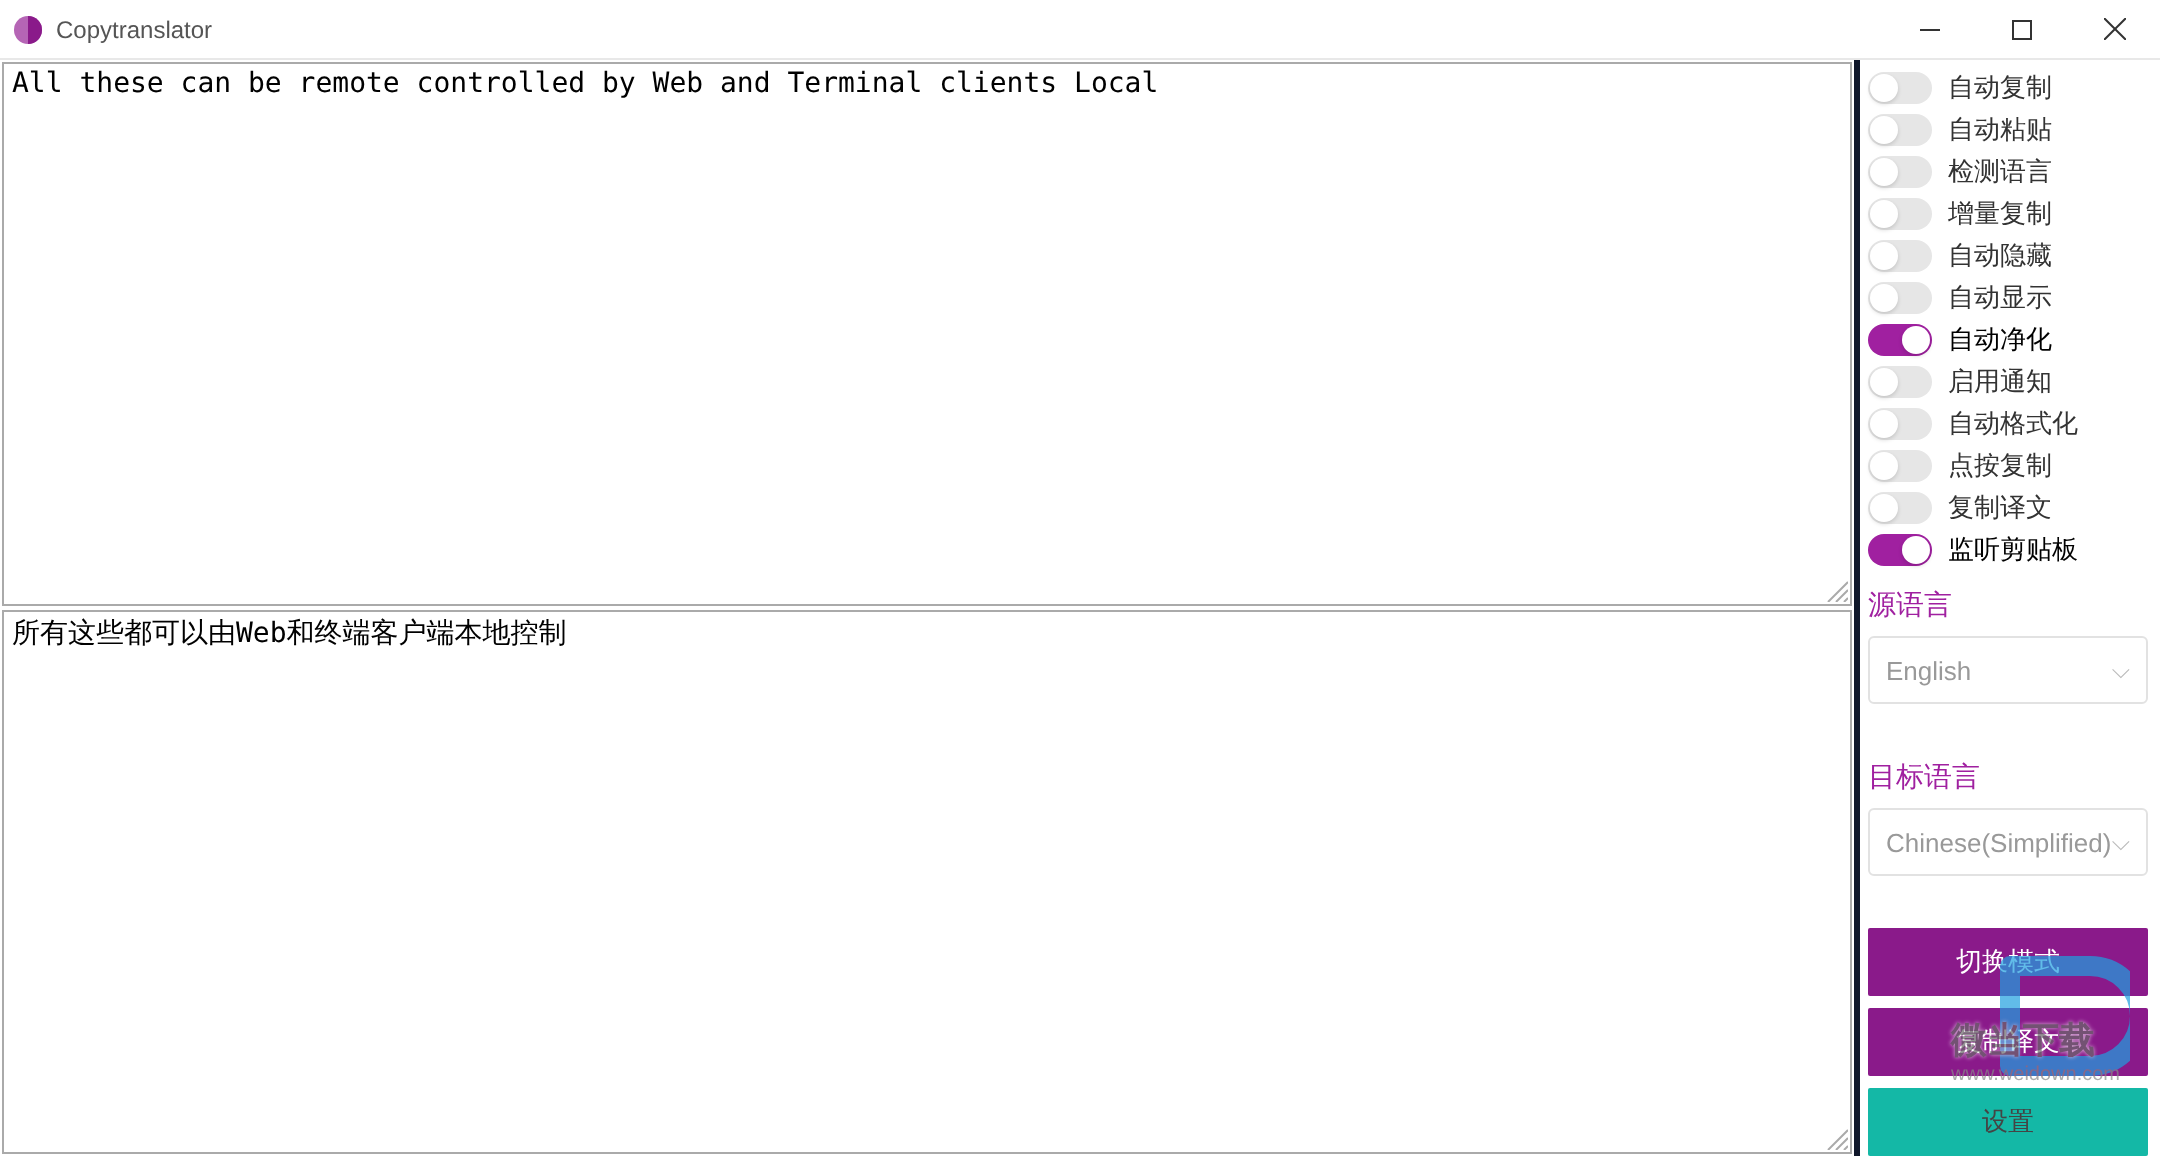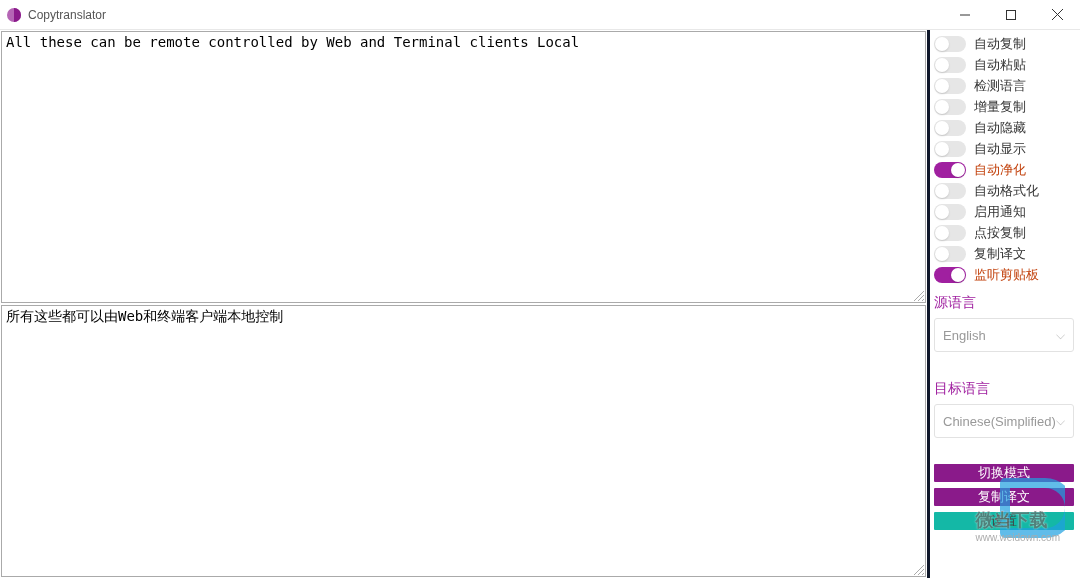--- a/index.html
+++ b/index.html
@@ -86,35 +86,35 @@
 }
 .toggle.on { background: #a020a0; }
 .toggle .knob {
   position: absolute; top: 1px; left: 1px;
   width: 14px; height: 14px;
   border-radius: 50%; background: #fff;
   box-shadow: 0 1px 2px rgba(0,0,0,.15);
 }
 .toggle.on .knob { left: auto; right: 1px; }
 .toggle-label { color: #333; font-size: 13px; white-space: nowrap; }
-.toggle-label.on { color: #c2410c; }
+.toggle-label.on { color: #000000; }
 .sec-title { color: #a020a0; font-size: 14px; margin: 8px 0 6px; }
 .selbox {
   border: 1px solid #e2e2e2;
   border-radius: 3px;
   height: 34px;
   display: flex; align-items: center;
   padding: 0 8px;
   color: #999;
   justify-content: space-between;
   margin-bottom: 20px;
 }
 .selbox .chev { color: #bbb; font-size: 12px; }
 .pbtn {
-  height: 18px;
+  height: 34px;
   background: #8a1a8a;
   color: #fff;
   display: flex; align-items: center; justify-content: center;
   margin-top: 6px;
   font-size: 13px;
   border-radius: 1px;
 }
 .pbtn.light {
   background: #14b8a6;
   color: #444;
@@ -222,27 +222,27 @@
         <div class="toggle-row">
           <div class="toggle on">
             <div class="knob"></div>
           </div>
           <span class="toggle-label on">自动净化</span>
         </div>
         <div class="toggle-row">
           <div class="toggle">
             <div class="knob"></div>
           </div>
+          <span class="toggle-label">启用通知</span>
+        </div>
+        <div class="toggle-row">
+          <div class="toggle">
+            <div class="knob"></div>
+          </div>
           <span class="toggle-label">自动格式化</span>
-        </div>
-        <div class="toggle-row">
-          <div class="toggle">
-            <div class="knob"></div>
-          </div>
-          <span class="toggle-label">启用通知</span>
         </div>
         <div class="toggle-row">
           <div class="toggle">
             <div class="knob"></div>
           </div>
           <span class="toggle-label">点按复制</span>
         </div>
         <div class="toggle-row">
           <div class="toggle">
             <div class="knob"></div>

